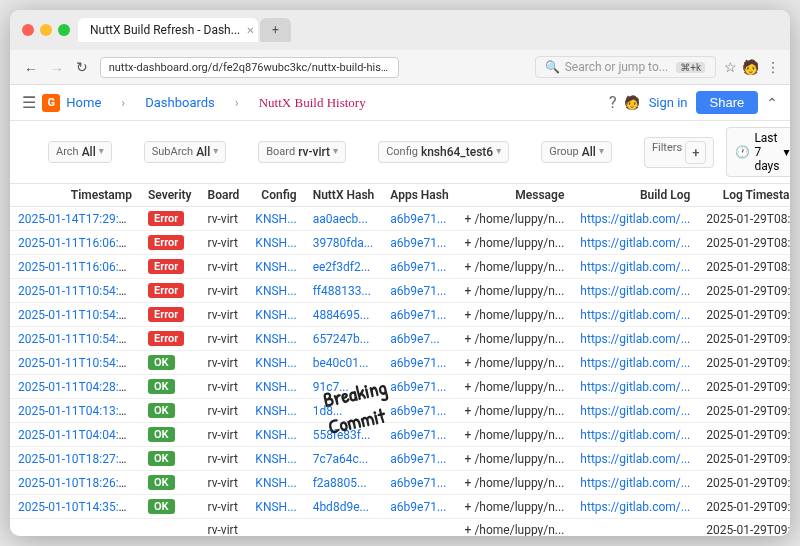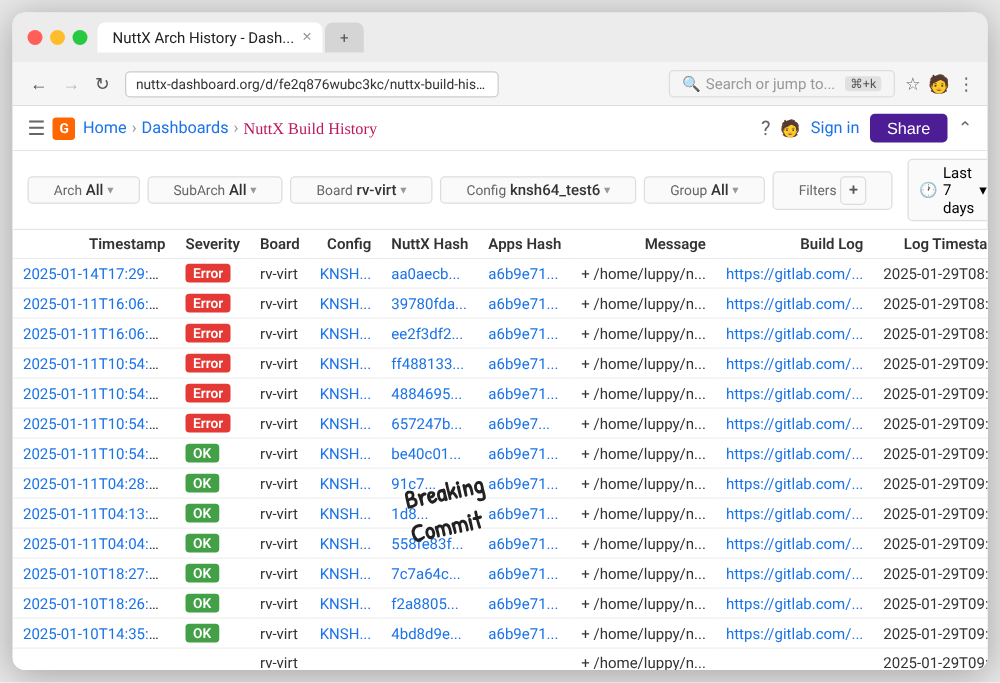--- a/index.html
+++ b/index.html
@@ -109,26 +109,26 @@
     .app-header {
       background: #fff;
       border-bottom: 1px solid #e5e5e5;
       padding: 6px 12px;
       display: flex;
       align-items: center;
       gap: 6px;
       flex-shrink: 0;
     }
     .hamburger { font-size: 16px; color: #666; cursor: pointer; }
-    .breadcrumb { display: flex; align-items: flex-start; gap: 4px; font-size: 13px; color: #555; flex: 1; }
+    .breadcrumb { display: flex; align-items: flex-start; gap: 20px; font-size: 13px; color: #555; flex: 1; }
     .breadcrumb a { color: #1a73e8; text-decoration: none; }
     .breadcrumb-sep { color: #999; }
     .breadcrumb-current { color: #be185d; font-weight: 500; font-family: Liberation Serif, serif; }
     .share-btn {
-      background: #4c1d95;
+      background: #3b82f6;
       color: #fff;
       border: none;
       border-radius: 4px;
       padding: 4px 14px;
       font-size: 13px;
       cursor: pointer;
     }
     
     .filter-bar {
       background: #fff;
@@ -136,30 +136,31 @@
       padding: 6px 12px;
       display: flex;
       align-items: center;
       gap: 6px;
       flex-wrap: nowrap;
       flex-shrink: 0;
       overflow: hidden;
     }
     .filter-pill {
       display: flex;
-      align-items: center;
+      align-items: flex-start;
       gap: 3px;
       border: 1px solid #ddd;
       border-radius: 4px;
-      padding: 3px 20px;
+      padding: 3px 7px;
       font-size: 12px;
       color: #333;
       cursor: pointer;
       white-space: nowrap;
       background: #fafafa;
+      margin-left: 26px;
     }
     .filter-pill .label { color: #666; font-size: 11px; }
     .filter-pill .value { font-weight: 500; }
     .filter-pill .chevron { color: #999; font-size: 10px; }
     .spacer { flex: 1; }
     .time-range-btn {
       display: flex;
       align-items: center;
       gap: 4px;
       border: 1px solid #ddd;
@@ -280,21 +281,21 @@
 
   <div class="title-bar">
     <div class="title-bar-top">
       <div class="traffic-lights">
         <div class="traffic-light tl-red"></div>
         <div class="traffic-light tl-yellow"></div>
         <div class="traffic-light tl-green"></div>
       </div>
       <div class="tabs-row">
         <div class="tab active">
-          <span>NuttX Arch History - Dash...</span>
+          <span>NuttX Build Refresh - Dash...</span>
           <span class="tab-close">✕</span>
         </div>
         <div class="tab">
           <span>+</span>
         </div>
       </div>
     </div>
   </div>
 
   <div class="nav-bar">

